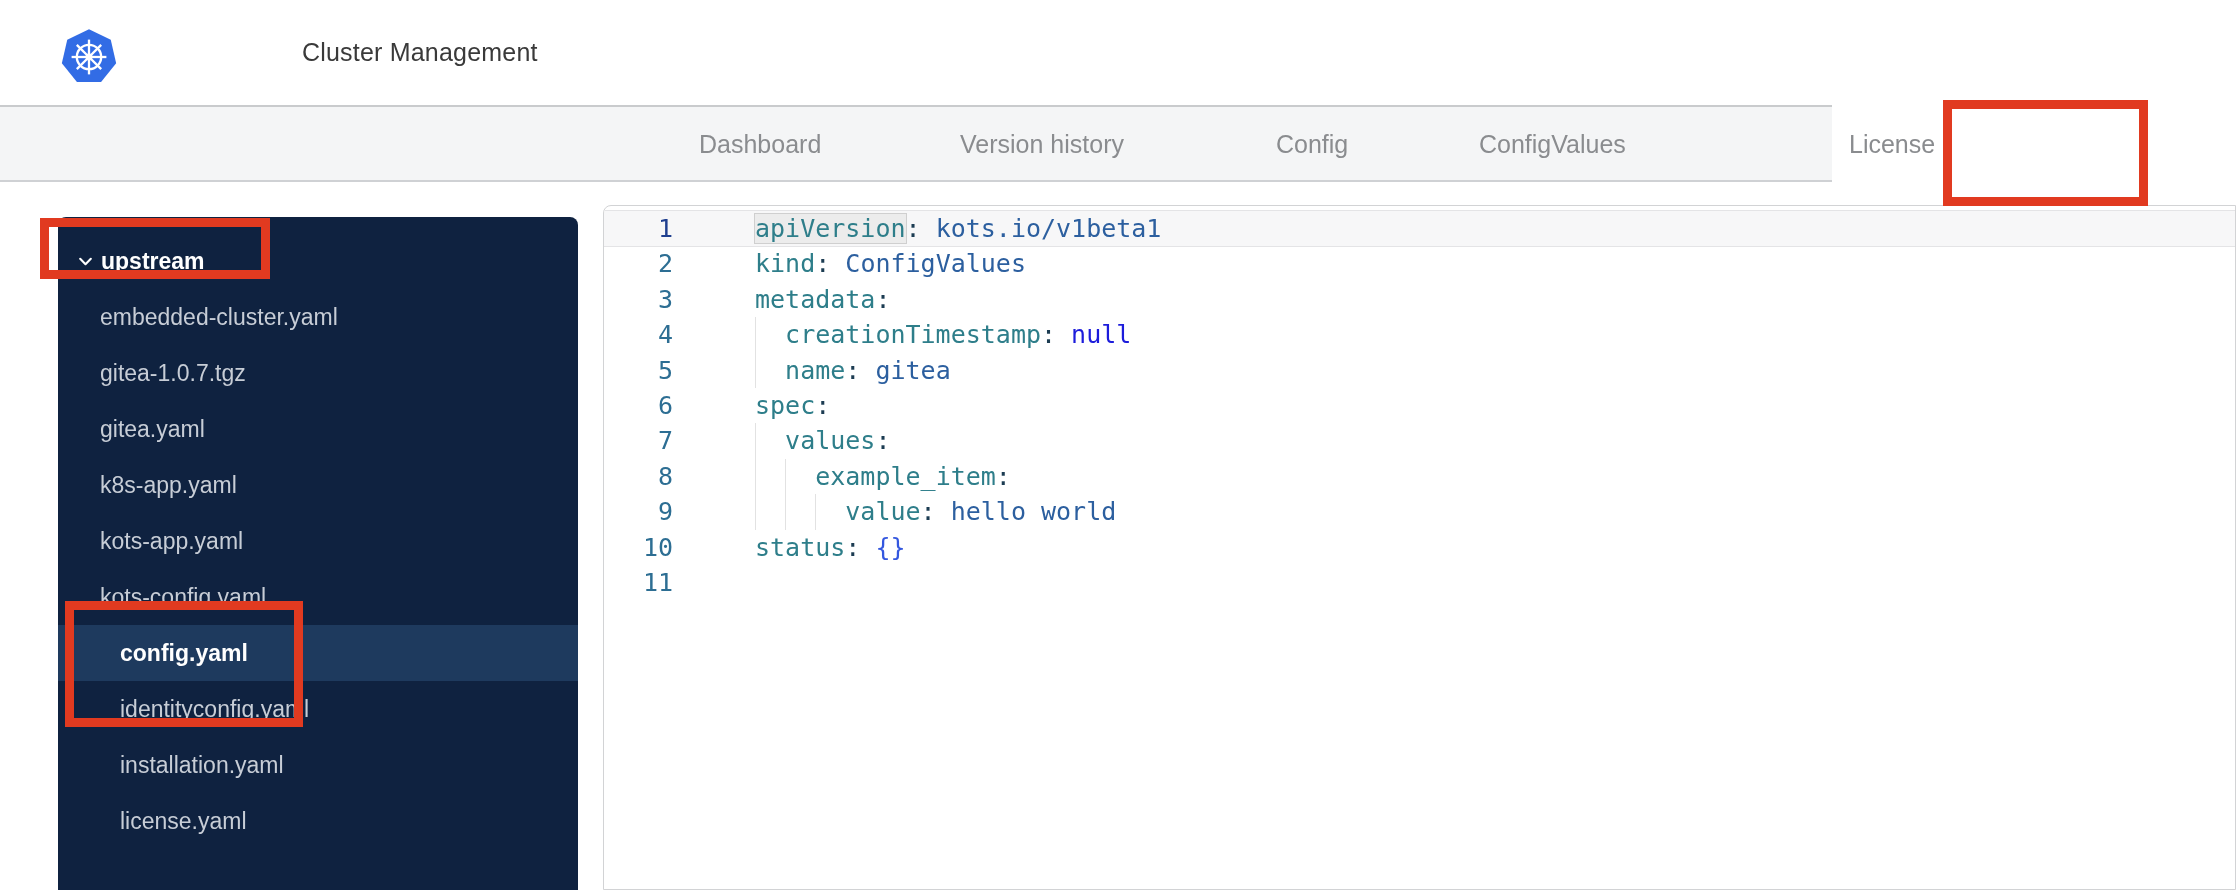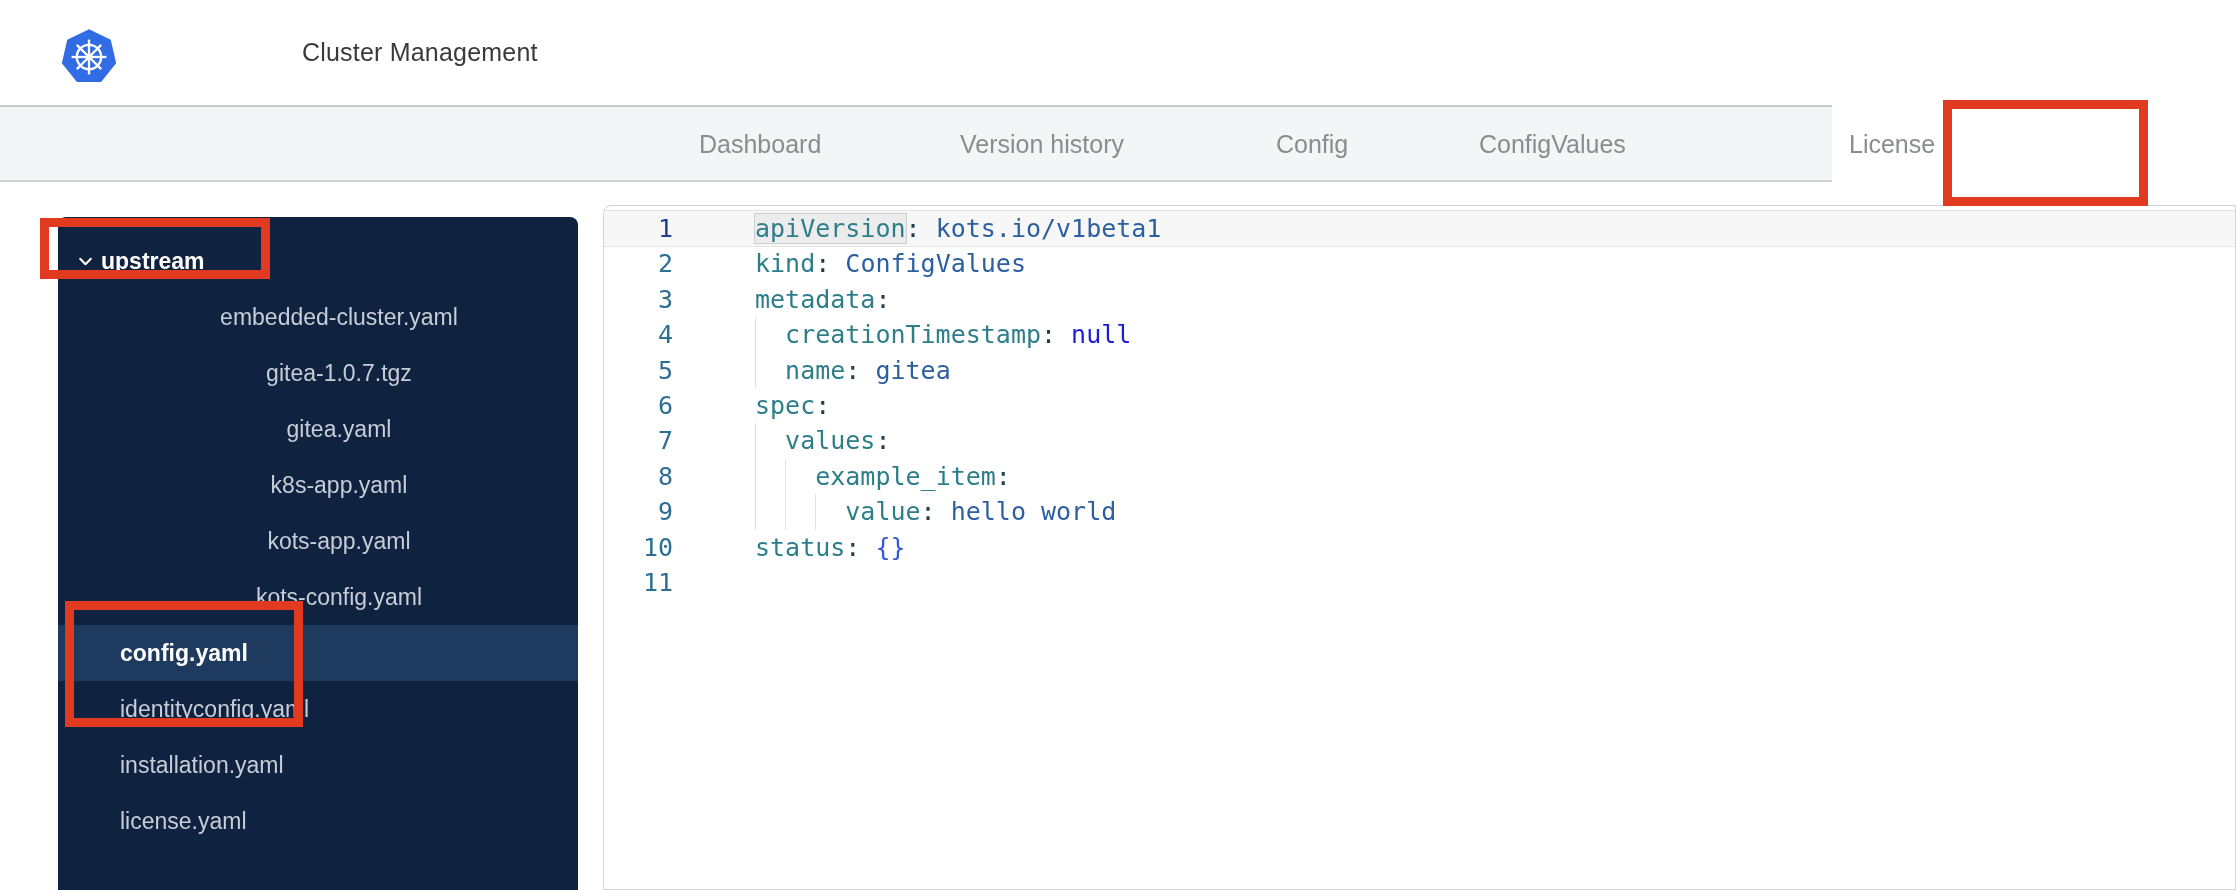--- a/index.html
+++ b/index.html
@@ -25,21 +25,21 @@
   .nav-underline{position:absolute;left:0;bottom:-5px;width:100%;height:6px;background:var(--nav_underline);}
   
   .sidebar{position:absolute;left:58px;top:205px;width:520px;height:685px;
     background:var(--sidebar_bg);border-radius:8px 8px 0 0;padding-top:16px;box-sizing:border-box;margin-top:12px;}
   .tree-row{position:relative;height:56px;display:flex;align-items:center;cursor:pointer;}
   .tree-row.folder{font-weight:bold;color:#ffffff;font-size:23px;}
   .tree-row.file{color:var(--sidebar_file_text);font-size:23px;}
   .tree-row.selected{background:var(--sidebar_selected);color:#ffffff;font-weight:bold;}
   .tree-row .chev{display:inline-flex;margin-right:7px;}
   .d0.folder{padding-left:19px;}
-  .d0.file{padding-left:42px;justify-content:center;}
+  .d0.file{padding-left:42px;}
   .d1.folder{padding-left:39px;}
   .d1.file{padding-left:62px;}
   
   .editor{position:absolute;left:603px;top:205px;width:1633px;height:685px;background:#fff;
     border:1px solid #d2d3d5;border-radius:8px 0 0 0;box-sizing:border-box;padding-top:5px;overflow:hidden;}
   .cl{display:flex;height:35.4px;line-height:35.4px;
     font-family:"DejaVu Sans Mono", monospace;font-size:25px;white-space:pre;}
   .cl.active{background:#f7f7f8;box-shadow:0 -1px 0 #e4e4e6, 0 1px 0 #e4e4e6;}
   .ln{width:69px;text-align:right;color:var(--line_number);flex:none;}
   .cl.active .ln{color:var(--line_number_active);}

